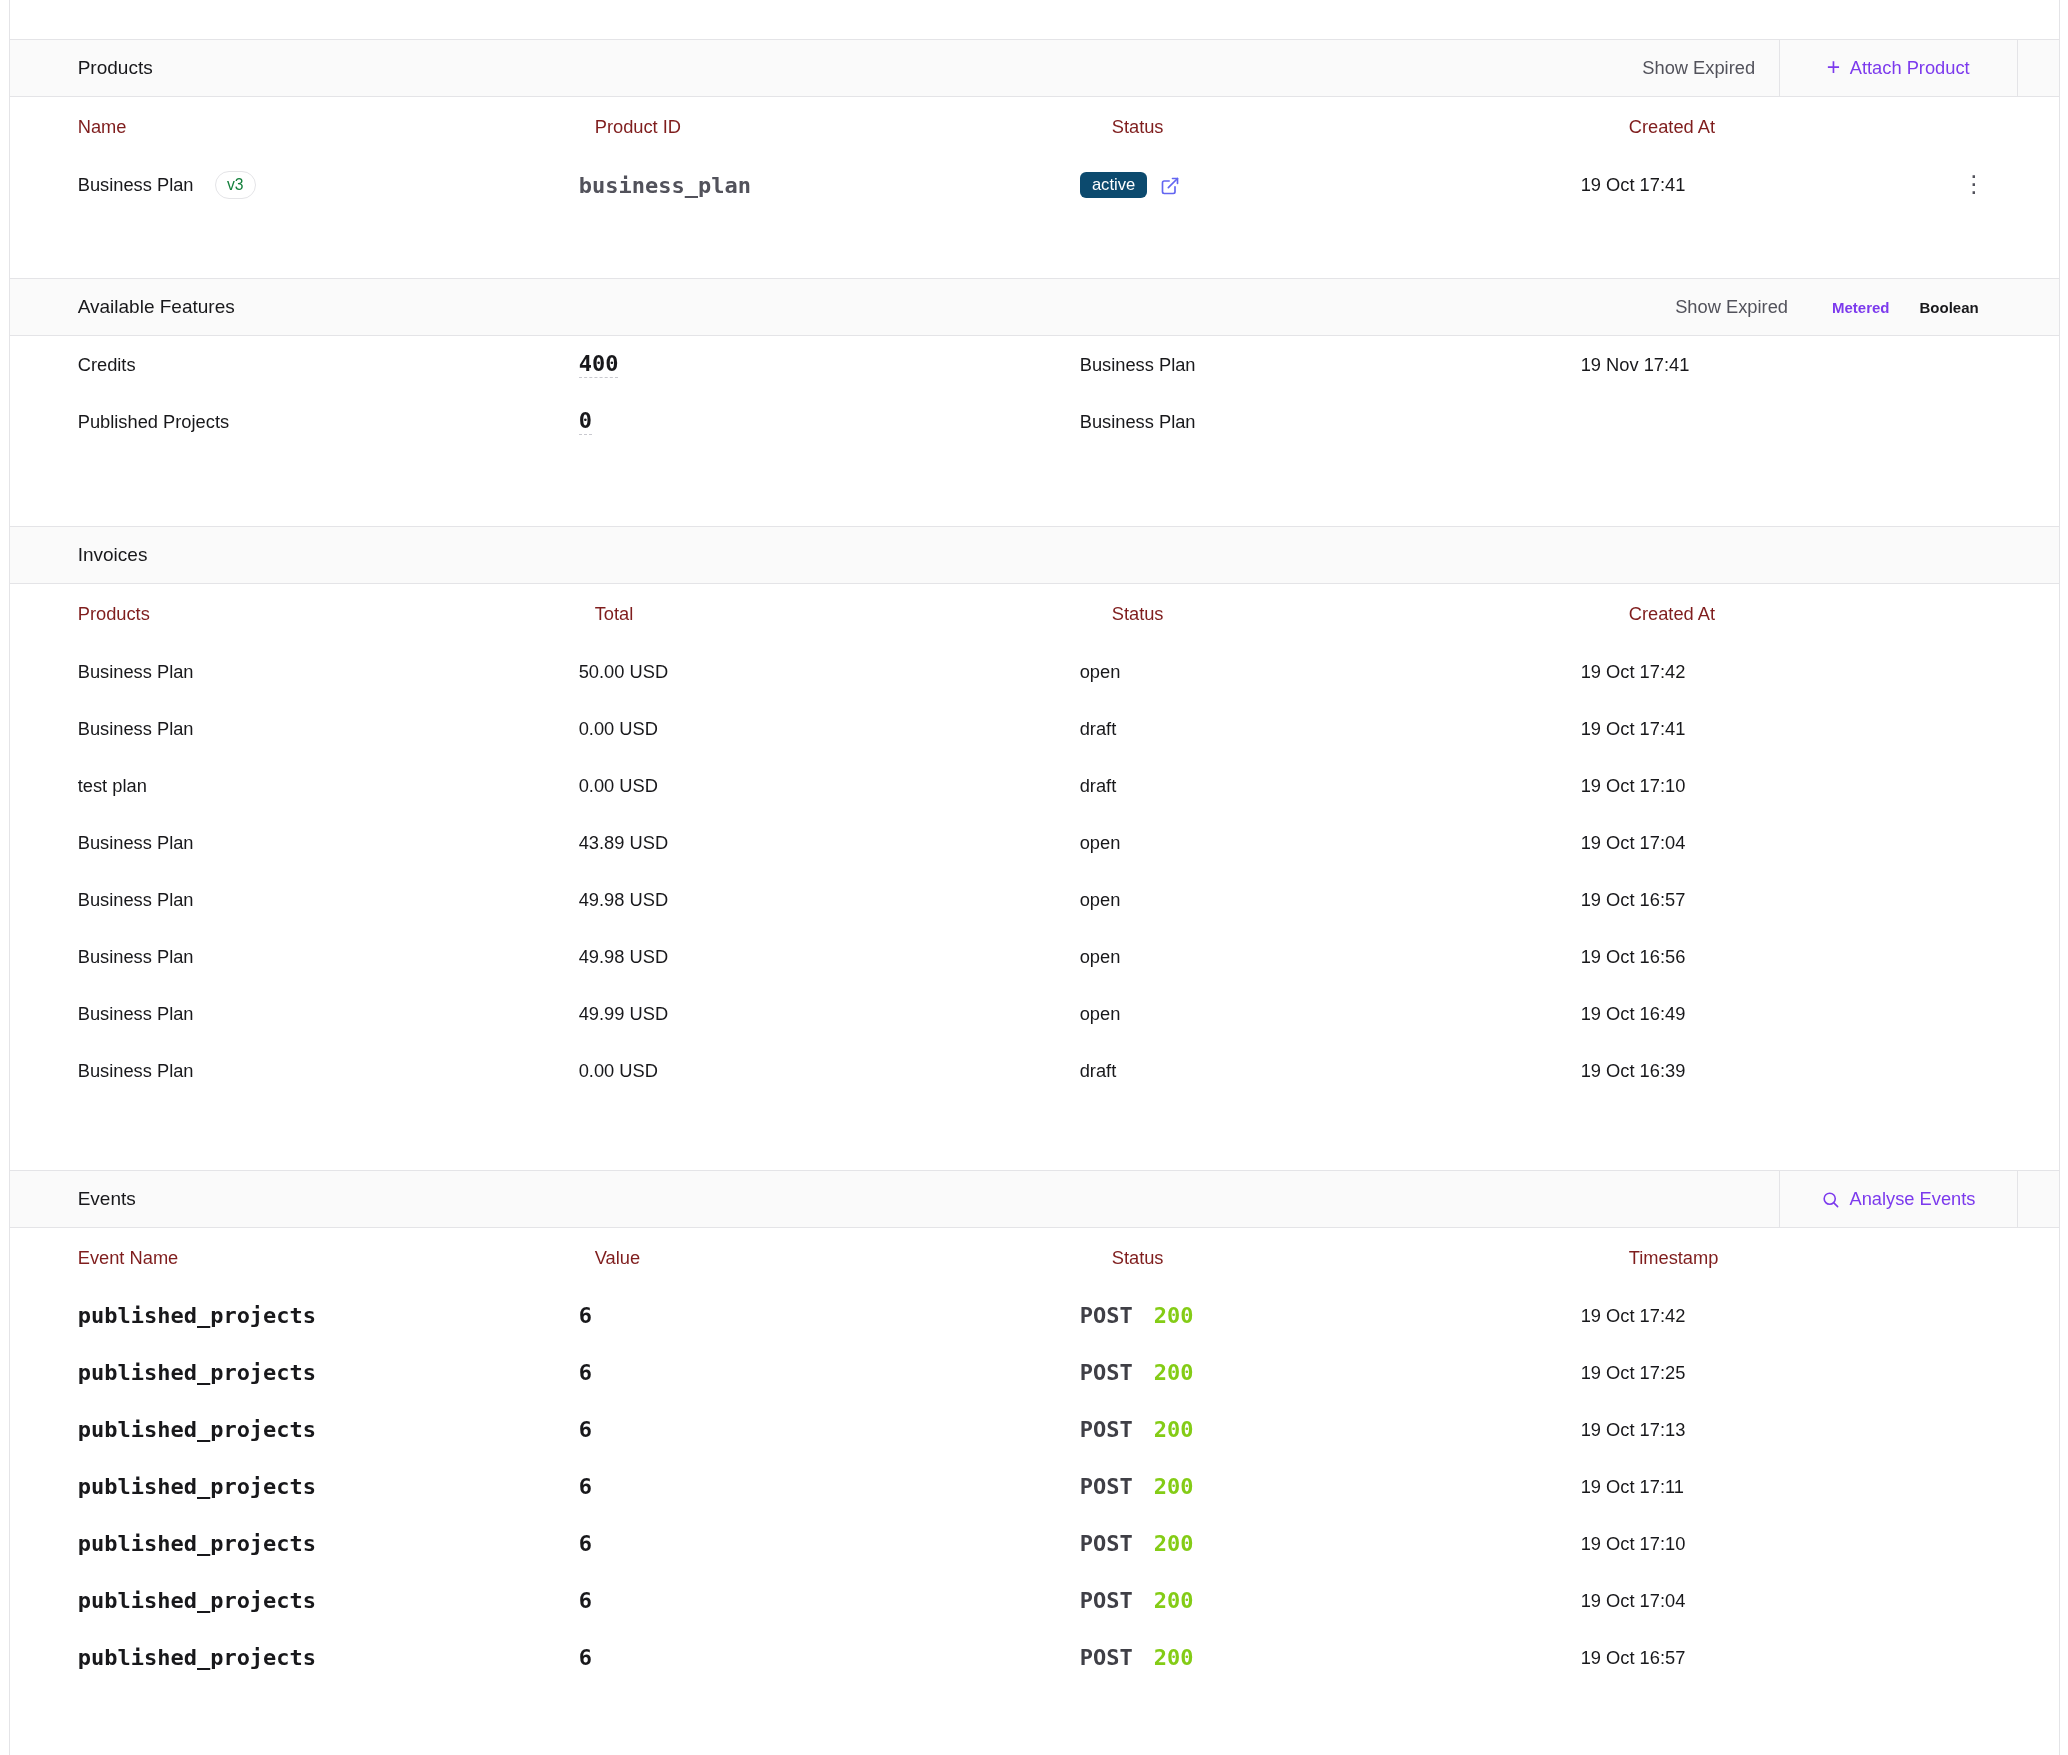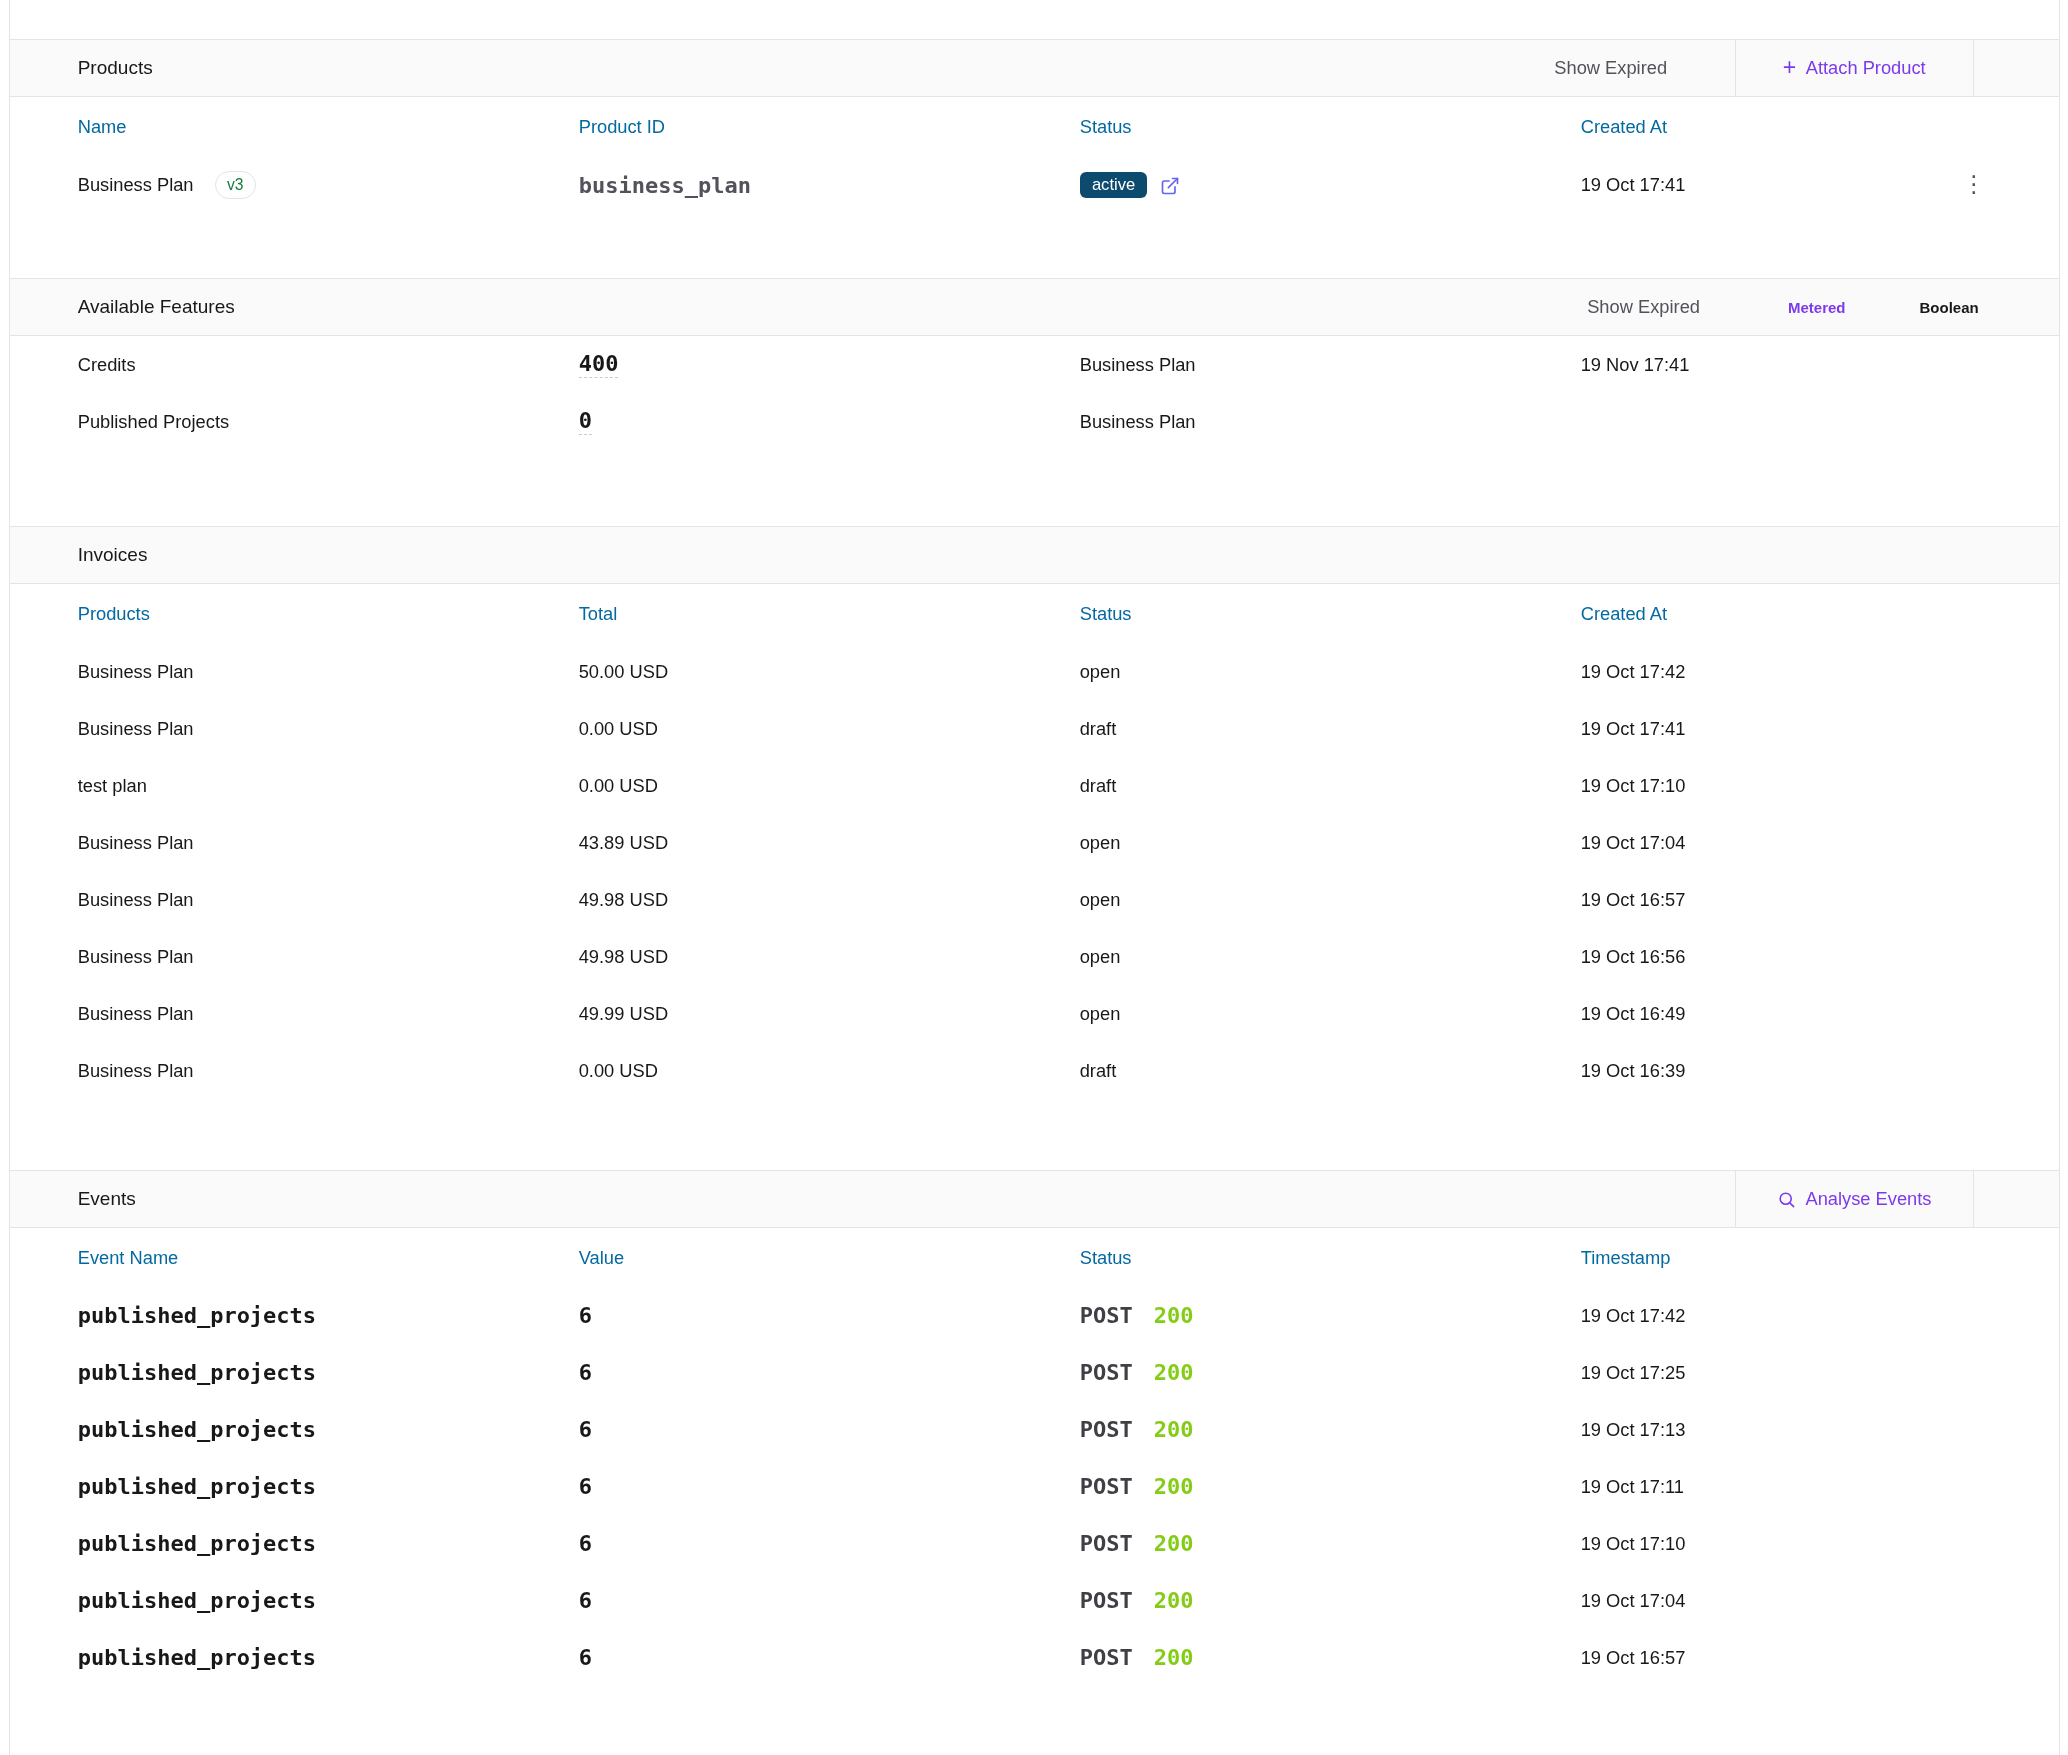--- a/index.html
+++ b/index.html
@@ -16,41 +16,41 @@
   }
   .spacer-top { height:39px; }
 
   
   .bar {
     height:58px; background:#fafafa;
     border-top:0.9px solid #e4e4e7; border-bottom:0.9px solid #e4e4e7;
     display:flex; align-items:center; padding-left:68px;
   }
   .bar-title { font-size:19px; font-weight:500; color:#18181b; }
-  .bar-actions { margin-left:auto; height:100%; display:flex; align-items:center;gap:44px; }
+  .bar-actions { margin-left:auto; height:100%; display:flex; align-items:center; }
   .muted-action { color:#52525b; font-size:18.3px; cursor:pointer; }
   .prod-actions .muted-action, .events-actions .muted-action { margin-right:23.6px; }
   .btn-cell {
     width:239px; height:100%;
     border-left:0.9px solid #e4e4e7; border-right:0.9px solid #e4e4e7;
     display:flex; align-items:center; justify-content:center; gap:9.6px;
     color:#7c3aed; font-size:18.3px; font-weight:500; cursor:pointer;
   }
   .plus-glyph { font-size:23px; font-weight:400; line-height:1; margin-top:-1.7px; }
   .bar-strip { width:41px; height:100%; }
   .feat-actions { padding-right:80px; }
   .feat-actions .muted-action { margin-right:44px; }
   .tab { font-size:15px; font-weight:700; color:#18181b; cursor:pointer; }
   .tab.purple { color:#7c3aed; margin-right:30px; }
 
   
   .thead {
     height:59px; display:grid; grid-template-columns:501px 501px 501px auto;
     align-items:center; padding-left:68px;
-    color:#0369a1; font-size:18.3px; font-weight:400;
+    color:#7f1d1d; font-size:18.3px; font-weight:400;gap:16px;
   }
   .trow {
     height:57px; display:grid; grid-template-columns:501px 501px 501px auto;
     align-items:center; padding-left:68px; position:relative; font-size:18.3px;
   }
   .trow.tall { height:58px; }
   .cell { display:flex; align-items:center; }
   .mono { font-family:"DejaVu Sans Mono","Liberation Mono",monospace; font-size:22px;font-weight:bold; }
   .id-text { color:#52525b; }
   .dashed { border-bottom:1.7px dashed #c9c9cf; padding-bottom:1.7px; cursor:default; }

